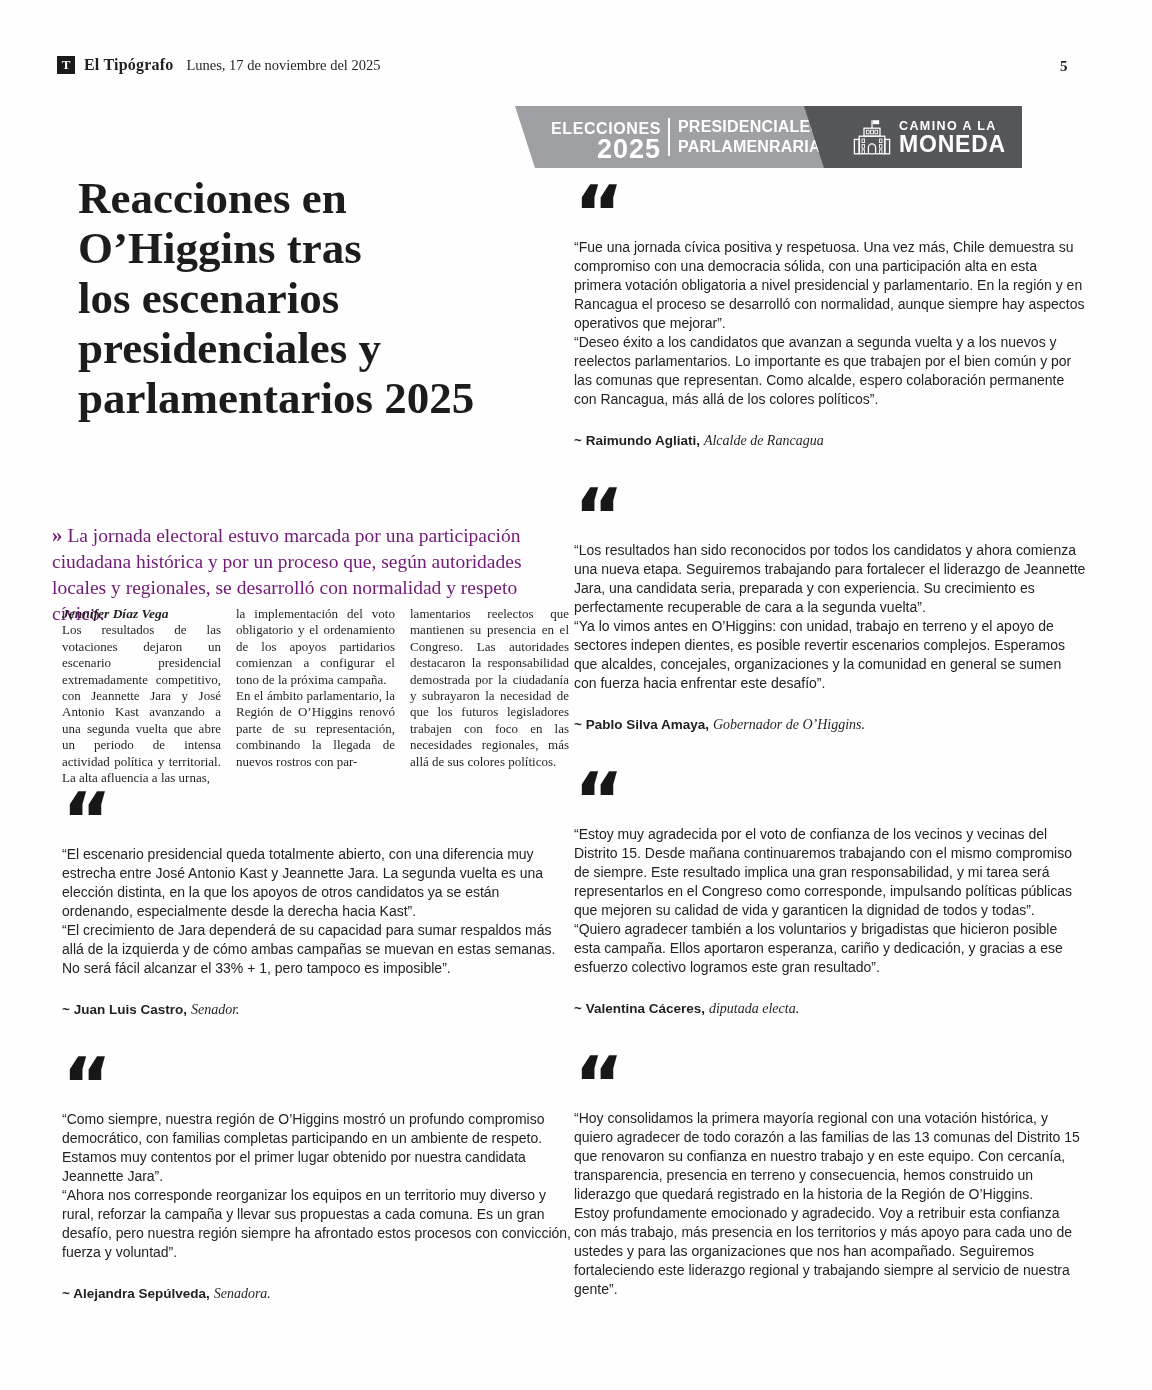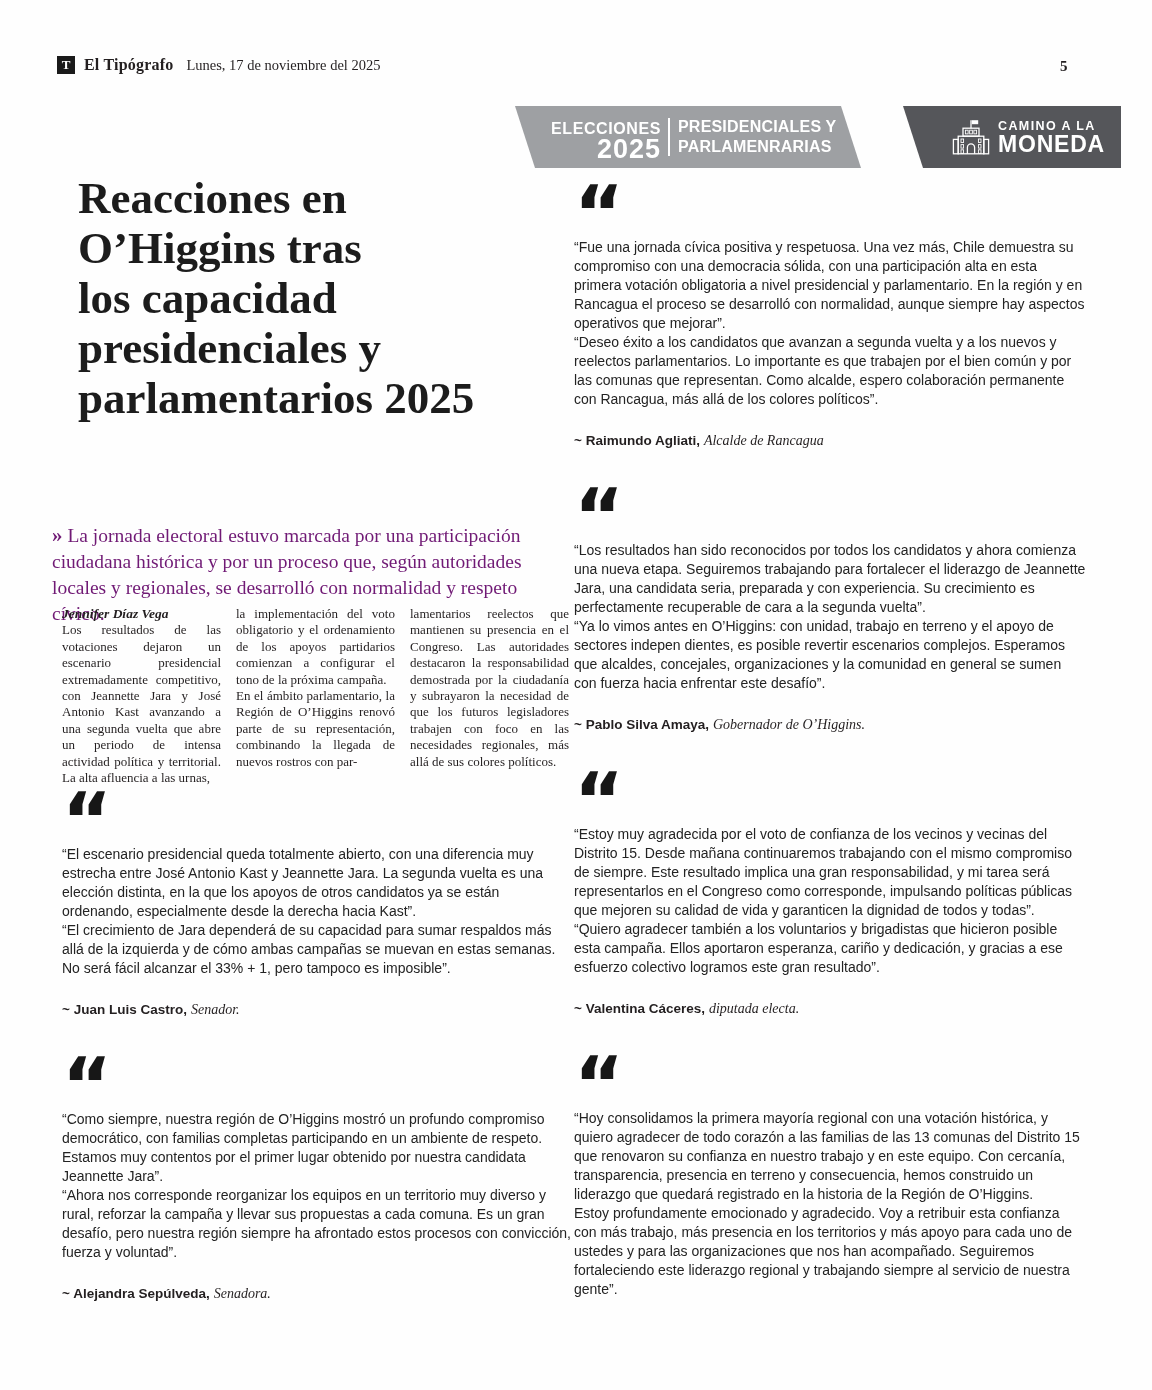--- a/index.html
+++ b/index.html
@@ -19,21 +19,21 @@
   
   .banner-light{position:absolute;left:515px;top:106px;width:346px;height:62px;background:#9ea0a3;
     clip-path:polygon(0px 0px,326px 0px,346px 62px,20px 62px);}
   .elec-block{position:absolute;left:0;top:14px;width:146px;text-align:right;color:#fff;
     font-family:"Liberation Sans",sans-serif;font-weight:bold;}
   .elec-line1{font-size:16px;letter-spacing:.6px;line-height:17px;}
   .elec-line2{font-size:27px;line-height:25px;letter-spacing:1px;}
   .elec-divider{position:absolute;left:153px;top:12px;width:2px;height:38px;background:#fff;}
   .pres-block{position:absolute;left:163px;top:11px;color:#fff;
     font-family:"Liberation Sans",sans-serif;font-weight:bold;font-size:16px;line-height:20px;letter-spacing:.2px;}
-  .banner-dark{position:absolute;left:903px;top:106px;width:218px;height:62px;background:#55565a;
+  .banner-dark{position:absolute;left:804px;top:106px;width:218px;height:62px;background:#55565a;
     clip-path:polygon(0px 0px,218px 0px,218px 62px,20px 62px);
     display:flex;align-items:center;justify-content:flex-start;padding-left:0;box-sizing:border-box;}
   .moneda-wrap{display:flex;align-items:center;gap:7px;margin-left:48px;}
   .moneda-text{color:#fff;font-family:"Liberation Sans",sans-serif;font-weight:bold;}
   .camino-line1{font-size:12.5px;letter-spacing:1.4px;line-height:13px;}
   .camino-line2{font-size:23px;letter-spacing:.8px;line-height:22px;}
   
   .headline{position:absolute;left:62px;top:157px;width:480px;
     font-weight:bold;font-size:45px;line-height:50px;color:#1c1c1c;}
   .headline span{display:block;}
@@ -101,21 +101,21 @@
     <div class="moneda-text">
       <div class="camino-line1">CAMINO A LA</div>
       <div class="camino-line2">MONEDA</div>
     </div>
   </div>
 </div>
 
 <h1 class="headline" style="margin:16px;">
   <span>Reacciones en</span>
   <span>O’Higgins tras</span>
-  <span>los capacidad</span>
+  <span>los escenarios</span>
   <span>presidenciales y</span>
   <span>parlamentarios 2025</span>
 </h1>
 
 <div class="lead">
   <span class="lead-marker">»</span><span> La jornada electoral estuvo marcada por una participación ciudadana histórica y por un proceso que, según autoridades locales y regionales, se desarrolló con normalidad y respeto cívico.</span>
 </div>
 
 <div class="columns">
   <div class="col">

